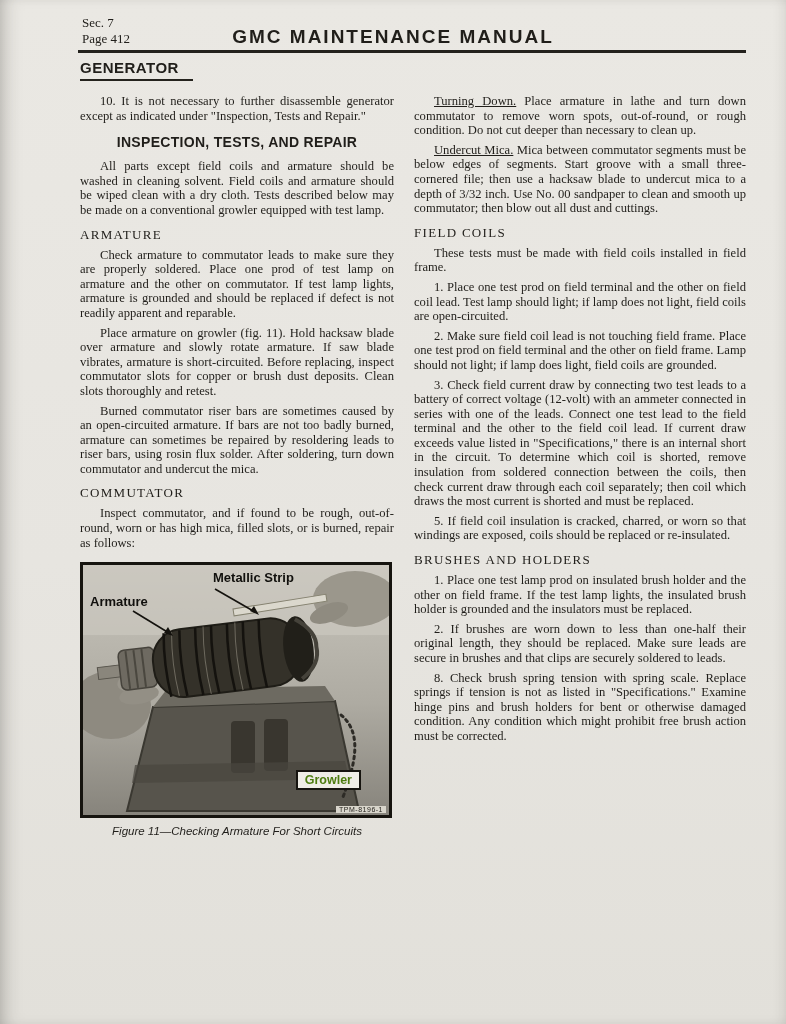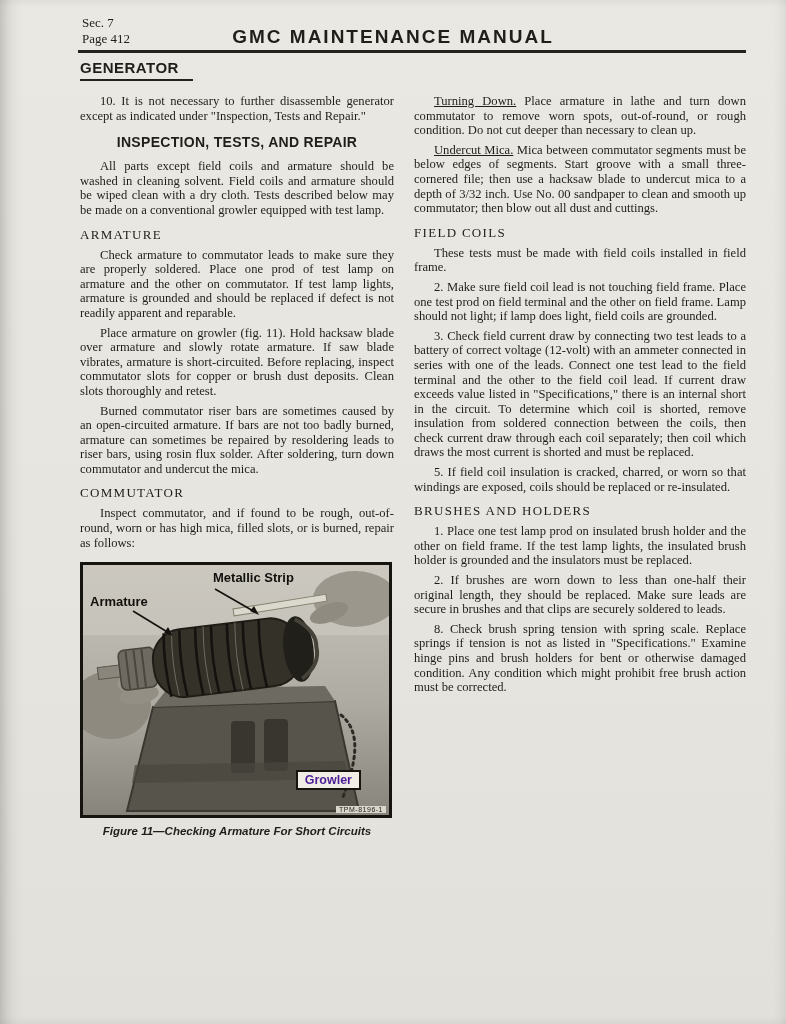--- a/index.html
+++ b/index.html
@@ -74,33 +74,33 @@
     font-family: "Liberation Sans", sans-serif;
     font-weight: bold; font-size: 13px; color: #11100d;
   }
   .lbl-strip    { left: 88px; top: 5px; padding-left: 42px; }
   .lbl-armature { left: 7px;  top: 29px; }
   .growler-tag {
     position: absolute; right: 28px; bottom: 25px;
     background: #efede6; border: 2px solid #16140f;
     font-family: "Liberation Sans", sans-serif;
     font-weight: bold; font-size: 12.5px;
-    padding: 1px 7px; color: #4c1d95;
+    padding: 1px 7px; color: #4d7c0f;
   }
   .photo-code {
     position: absolute; right: 3px; bottom: 2px;
     font-family: "Liberation Sans", sans-serif;
     font-size: 7px; letter-spacing: .5px;
     background: #d9d6cc; color: #26241f; padding: 0 3px;
   }
   .fig-caption {
     margin-top: 7px;
     text-align: center;
     font-family: "Liberation Sans", sans-serif;
-    font-weight: bold; font-style: italic;
+    font-weight: normal; font-style: italic;
     font-size: 11.5px;
   }
 </style>
 </head>
 <body>
 
 <div class="page">
 
   <div class="hdr-sec">Sec. 7</div>
   <div class="hdr-page">Page 412</div>
@@ -191,20 +191,21 @@
       </figure>
     </div>
 
     <div class="col col-right">
       <p><span class="lead">Turning Down.</span><span> Place armature in lathe and turn down commutator to remove worn spots, out-of-round, or rough condition. Do not cut deeper than necessary to clean up.</span></p>
 
       <p><span class="lead">Undercut Mica.</span><span> Mica between commutator segments must be below edges of segments. Start groove with a small three-cornered file; then use a hacksaw blade to undercut mica to a depth of 3/32 inch. Use No. 00 sandpaper to clean and smooth up commutator; then blow out all dust and cuttings.</span></p>
 
       <h3 class="subhead">FIELD COILS</h3>
       <p>These tests must be made with field coils installed in field frame.</p>
+      <p>1. Place one test prod on field terminal and the other on field coil lead. Test lamp should light; if lamp does not light, field coils are open-circuited.</p>
       <p>2. Make sure field coil lead is not touching field frame. Place one test prod on field terminal and the other on field frame. Lamp should not light; if lamp does light, field coils are grounded.</p>
       <p>3. Check field current draw by connecting two test leads to a battery of correct voltage (12-volt) with an ammeter connected in series with one of the leads. Connect one test lead to the field terminal and the other to the field coil lead. If current draw exceeds value listed in "Specifications," there is an internal short in the circuit. To determine which coil is shorted, remove insulation from soldered connection between the coils, then check current draw through each coil separately; then coil which draws the most current is shorted and must be replaced.</p>
       <p>5. If field coil insulation is cracked, charred, or worn so that windings are exposed, coils should be replaced or re-insulated.</p>
 
       <h3 class="subhead">BRUSHES AND HOLDERS</h3>
       <p>1. Place one test lamp prod on insulated brush holder and the other on field frame. If the test lamp lights, the insulated brush holder is grounded and the insulators must be replaced.</p>
       <p>2. If brushes are worn down to less than one-half their original length, they should be replaced. Make sure leads are secure in brushes and that clips are securely soldered to leads.</p>
       <p>8. Check brush spring tension with spring scale. Replace springs if tension is not as listed in "Specifications." Examine hinge pins and brush holders for bent or otherwise damaged condition. Any condition which might prohibit free brush action must be corrected.</p>
     </div>
 

